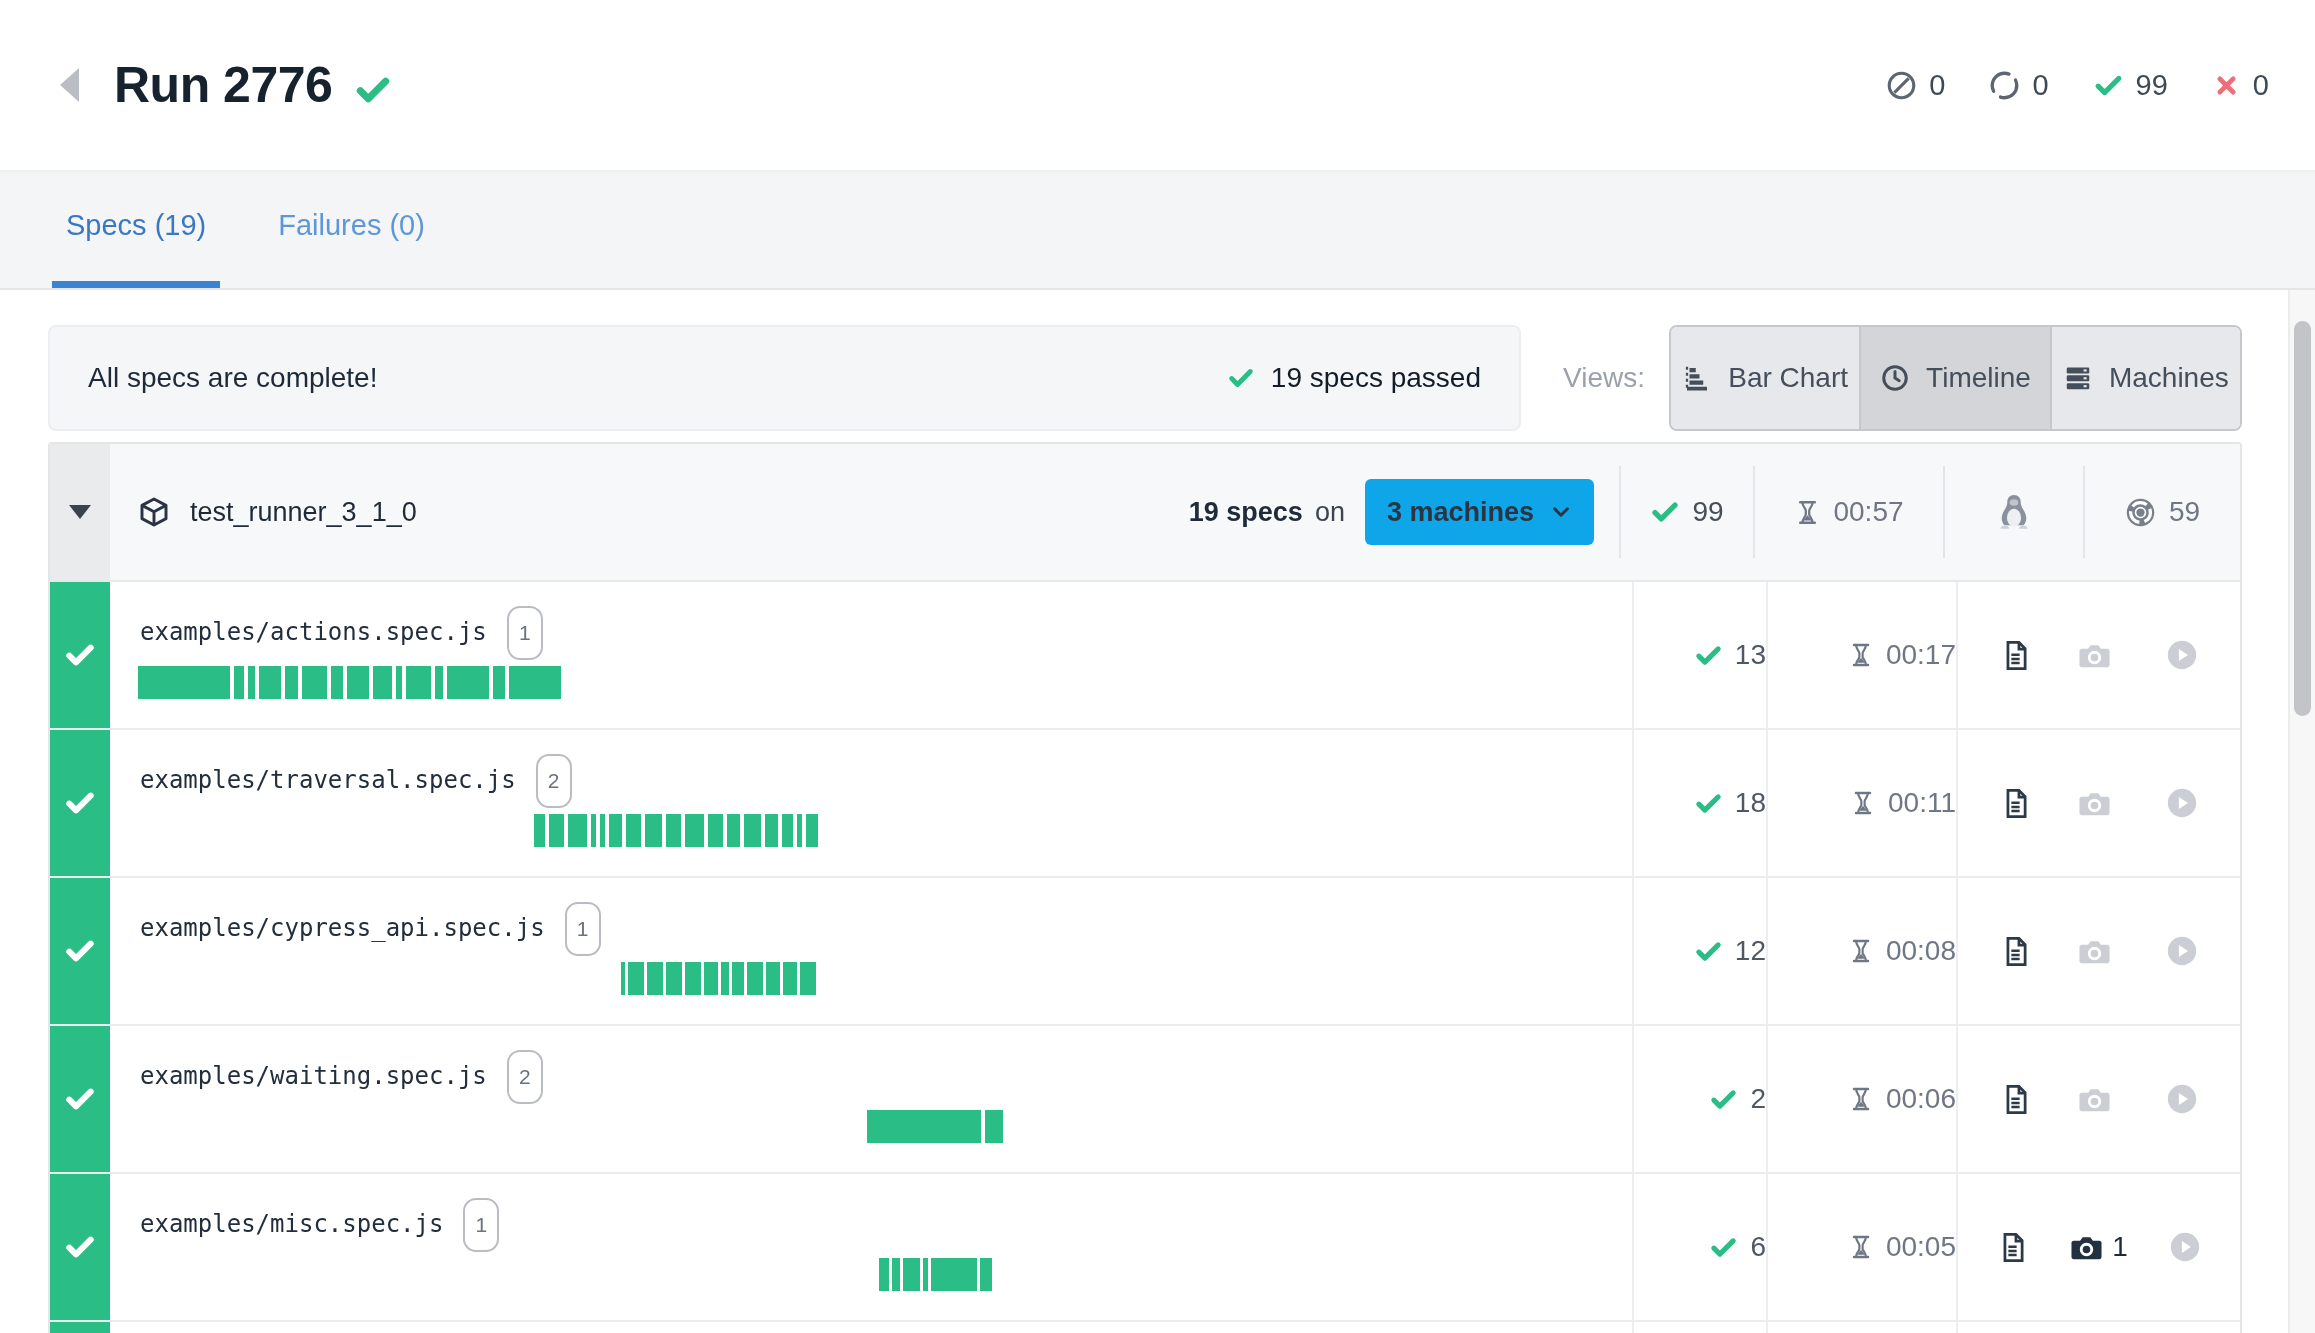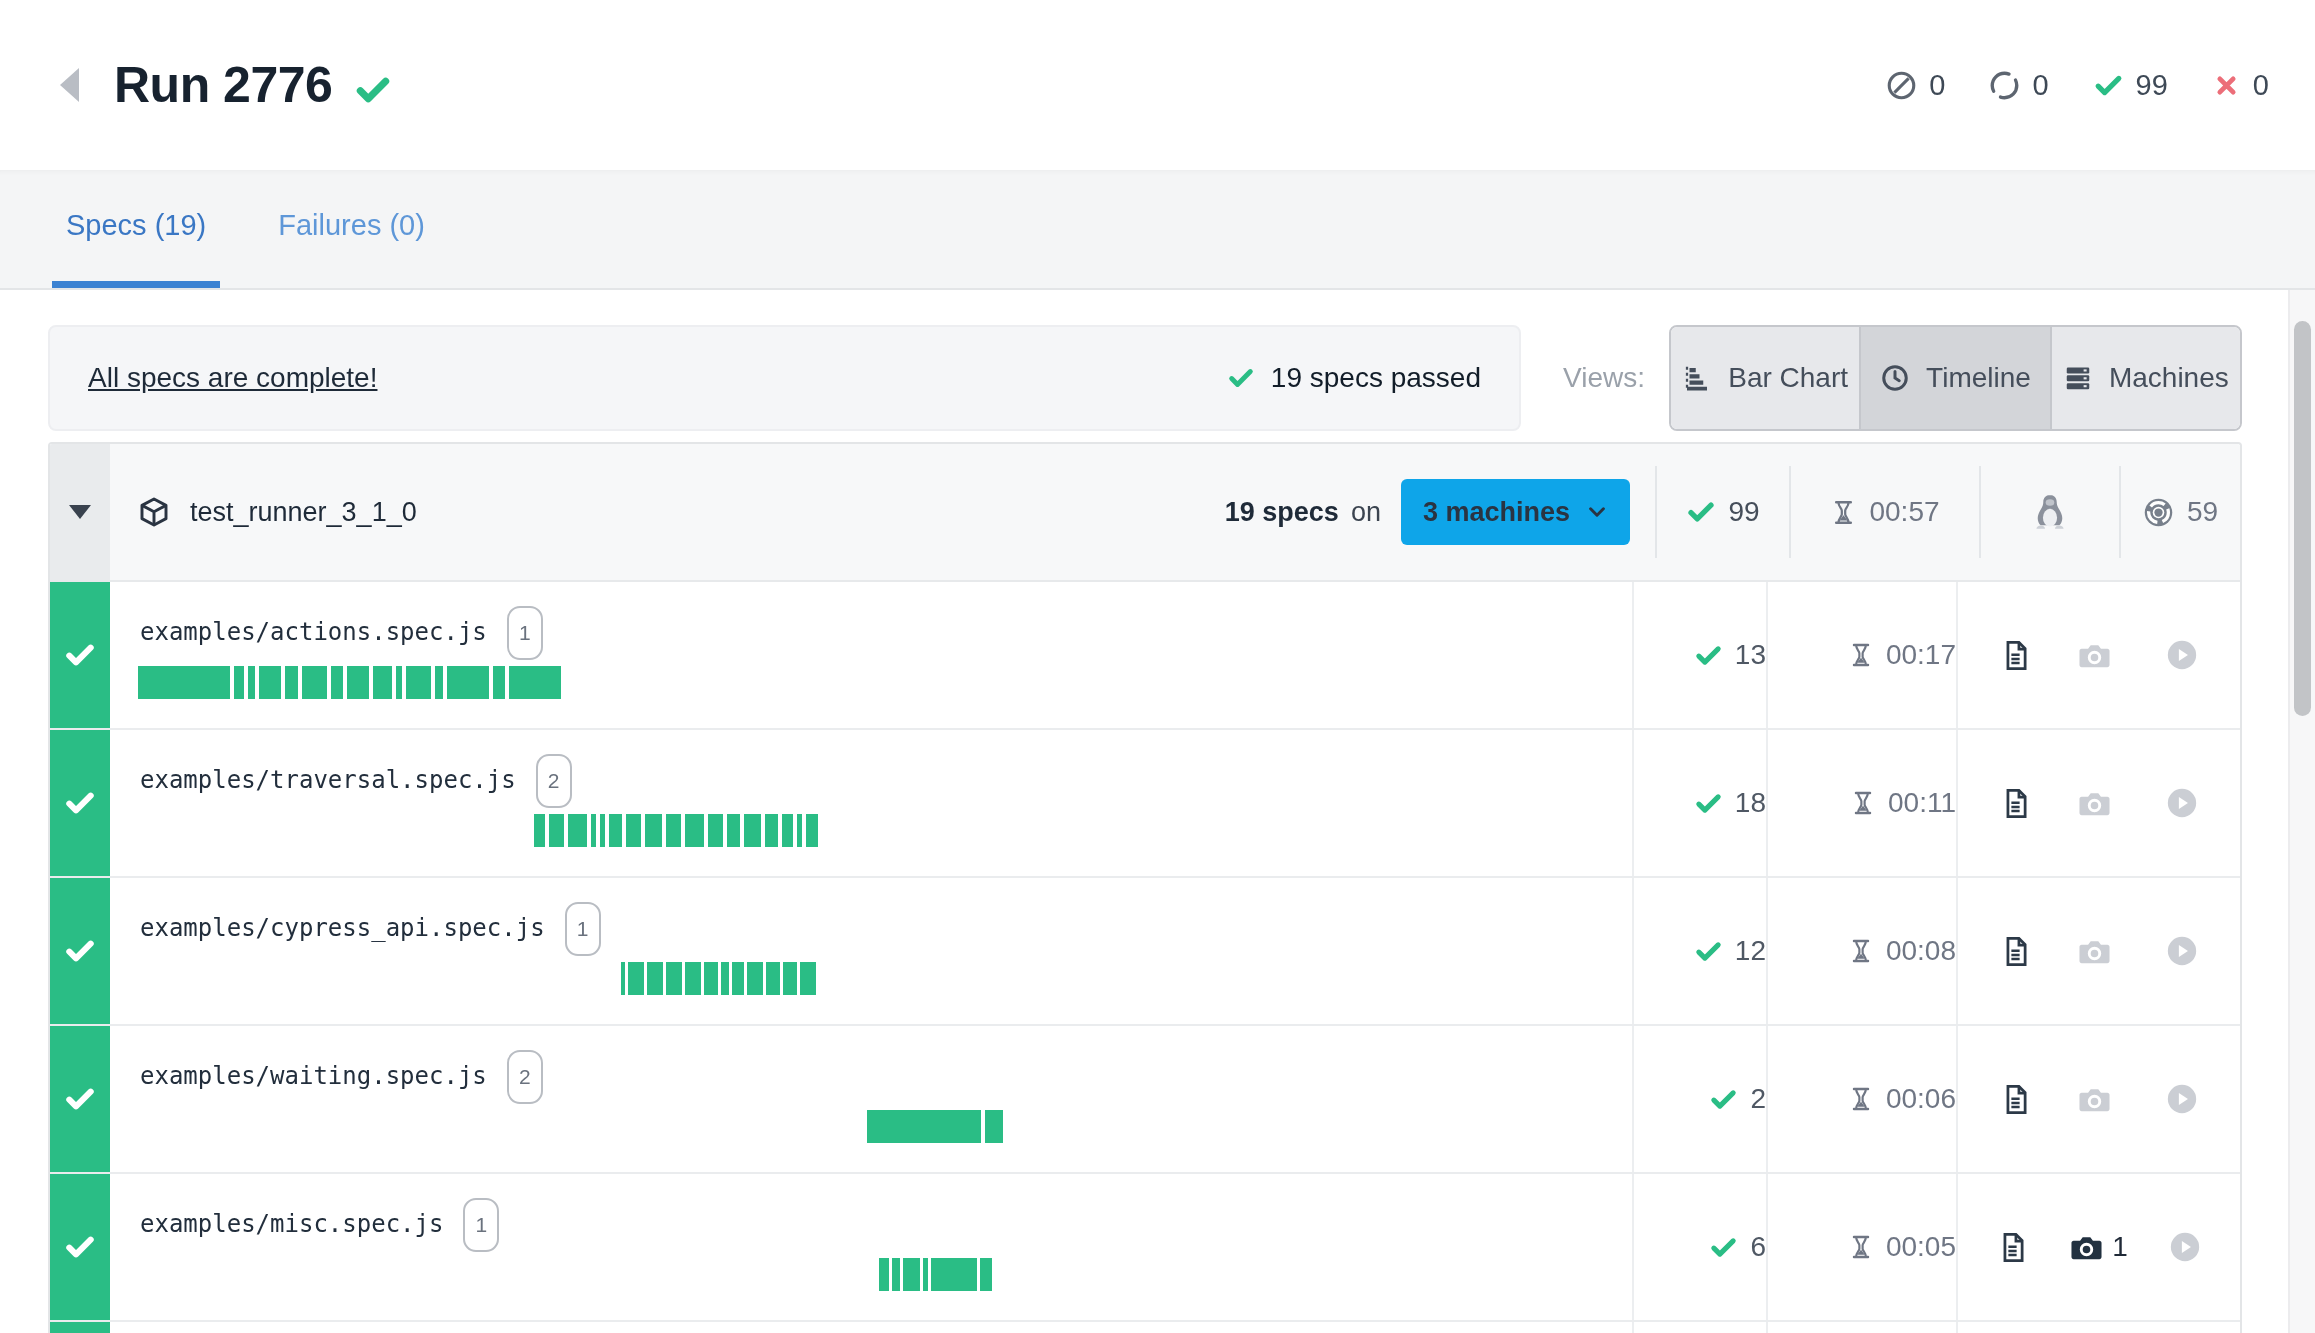--- a/index.html
+++ b/index.html
@@ -25,21 +25,21 @@
   .tab { display:flex; align-items:center; padding:0 14px; margin-right:44px; font-size:29px;
     border-bottom:7px solid transparent; cursor:pointer; }
   .tab.active { color:#3a77c4; border-bottom-color:#3b82d2; }
   .tab.inactive { color:#5e97d8; }
 
   
   .content { padding:35px 0 0 48px; width:2290px; }
   .toolbar { display:flex; height:106px; width:2194px; }
   .banner { width:1473px; background:#f5f6f8; border:2px solid #edeef1; border-radius:8px;
     display:flex; align-items:center; padding:0 38px; }
-  .banner-msg { font-size:28px; color:#1e2a38;text-decoration:underline; }
+  .banner-msg { font-size:28px; color:#1e2a38; }
   .banner-passed { margin-left:auto; display:flex; align-items:center; gap:16px;
     font-size:28px; font-weight:500; color:#121d29; }
   .views-label { margin-left:42px; align-self:center; color:#9aa1aa; font-size:28px; }
   .btn-group { margin-left:24px; display:flex; flex:1; border:2px solid #c5c7cc; border-radius:8px;
     overflow:hidden; height:106px; }
   .vbtn { flex:1; display:flex; align-items:center; justify-content:center; gap:16px;
     font-size:28px; color:#454e5b; background:#e7e8eb; border-left:2px solid #c5c7cc; cursor:pointer; }
   .vbtn:first-child { border-left:none; }
   .vbtn.active { background:#d3d5d9; }
 
@@ -54,21 +54,21 @@
     border-top:14px solid #39424e; }
   .group-main { flex:1; display:flex; align-items:center; padding:0 26px 0 28px; }
   .group-name { font-size:27px; font-weight:500; color:#1e2a38; margin-left:20px; }
   .group-right { margin-left:auto; display:flex; align-items:center; gap:12px; font-size:27px; color:#3b4450; }
   .group-specs { font-weight:700; color:#1f2b39; }
   .machines-dd { background:#0ea5e9; border-radius:6px; height:66px; padding:0 22px;
     display:flex; align-items:center; gap:16px; font-weight:700; color:#2a3442; cursor:pointer; margin-left:8px; }
   .group-col { position:relative; display:flex; align-items:center; justify-content:center; gap:12px; }
   .group-col::before { content:''; position:absolute; left:-1px; top:22px; bottom:22px;
     border-left:2px solid #e3e6e9; }
-  .gc-check { width:134px; } .gc-dur { width:190px; } .gc-os { width:140px; } .gc-browser { width:120px; }
+  .gc-check { width:134px; } .gc-dur { width:190px; } .gc-os { width:140px; } .gc-browser { width:156px; }
   .group-pass-num { font-size:28px; color:#454e5a; }
   .dur-text { font-size:28px; color:#6f7684; }
   .browser-ver { font-size:28px; color:#6f7684; }
 
   .spec-row { height:148px; display:flex; background:#fff; border-bottom:2px solid #eaecee; cursor:pointer; }
   .spec-row .gutter { background:#2abd85; }
   .spec-cell { flex:1; position:relative; padding:24px 0 0 30px; overflow:hidden; }
   .file-line { display:flex; align-items:flex-start; }
   .file-name { font-family:"DejaVu Sans Mono", monospace; font-size:24px; color:#222e3c; line-height:52px; }
   .spec-badge { margin-left:20px; width:36px; height:54px; border:2px solid #b9bdc3; border-radius:13px;

